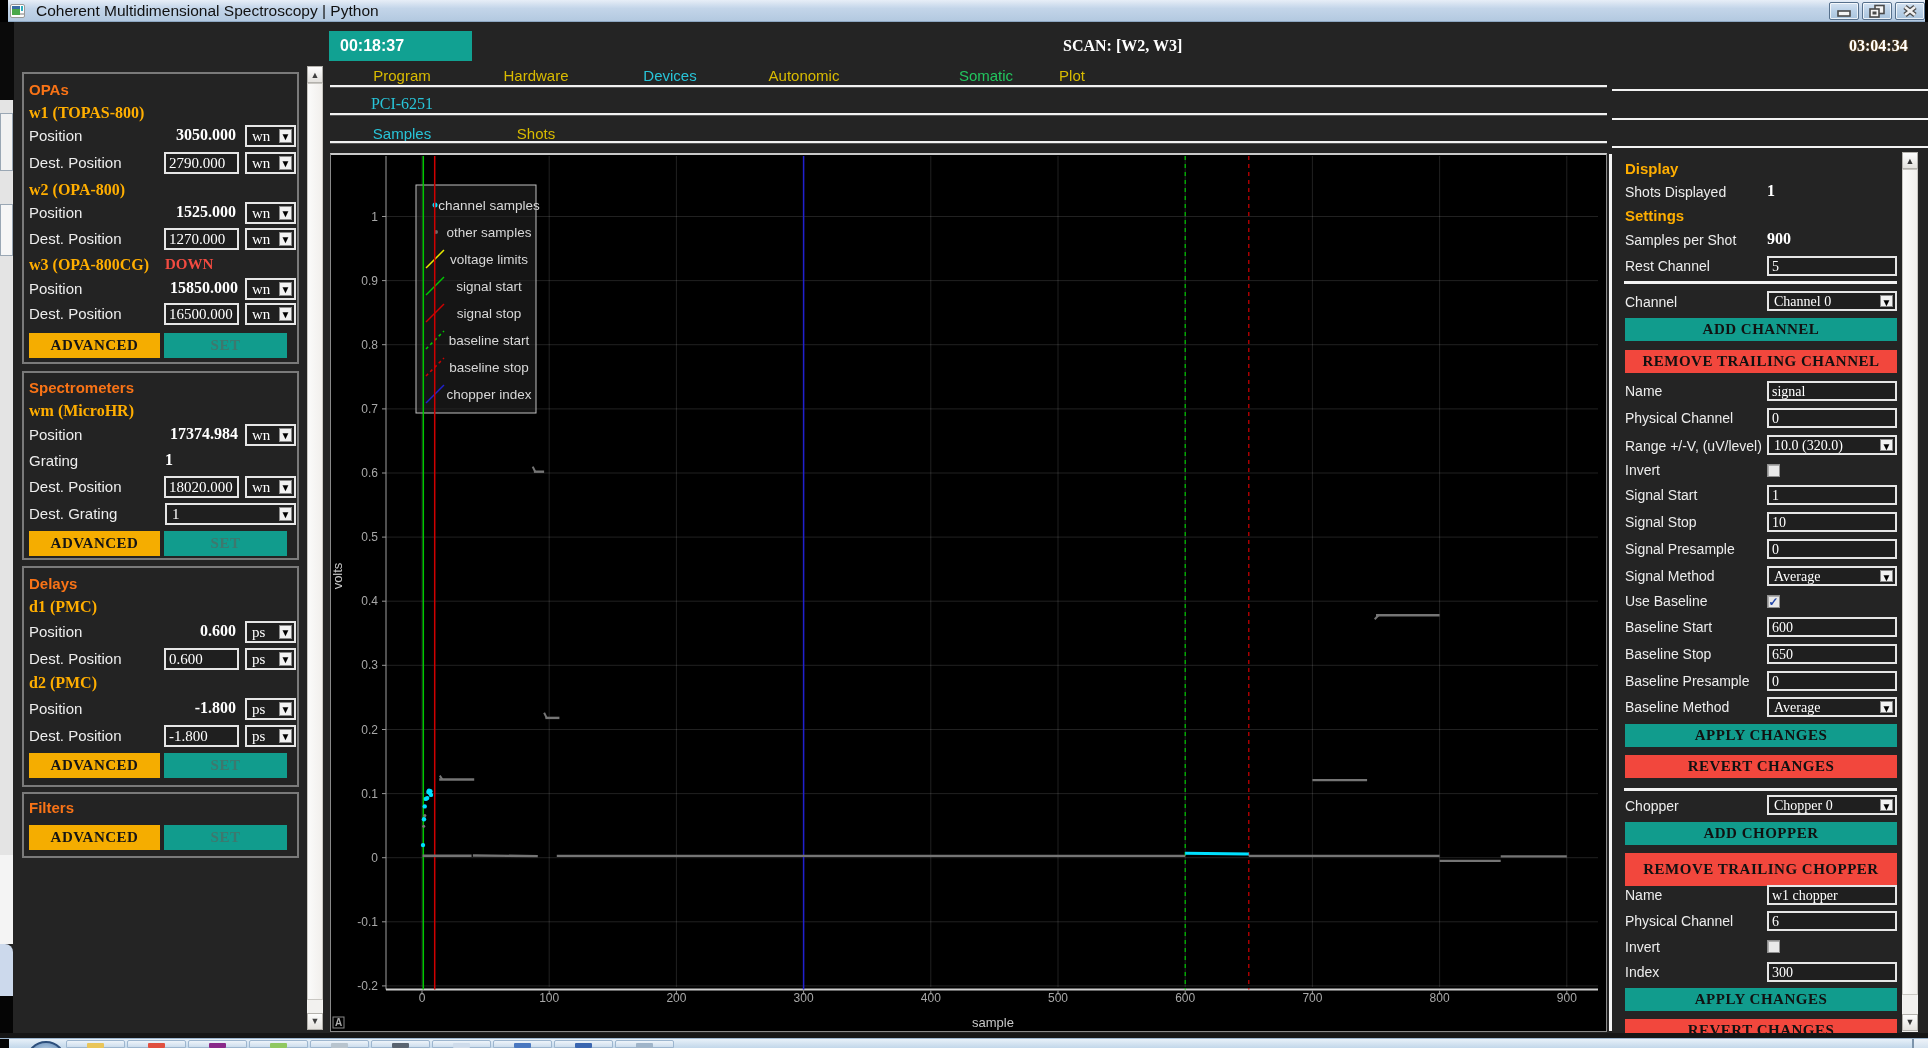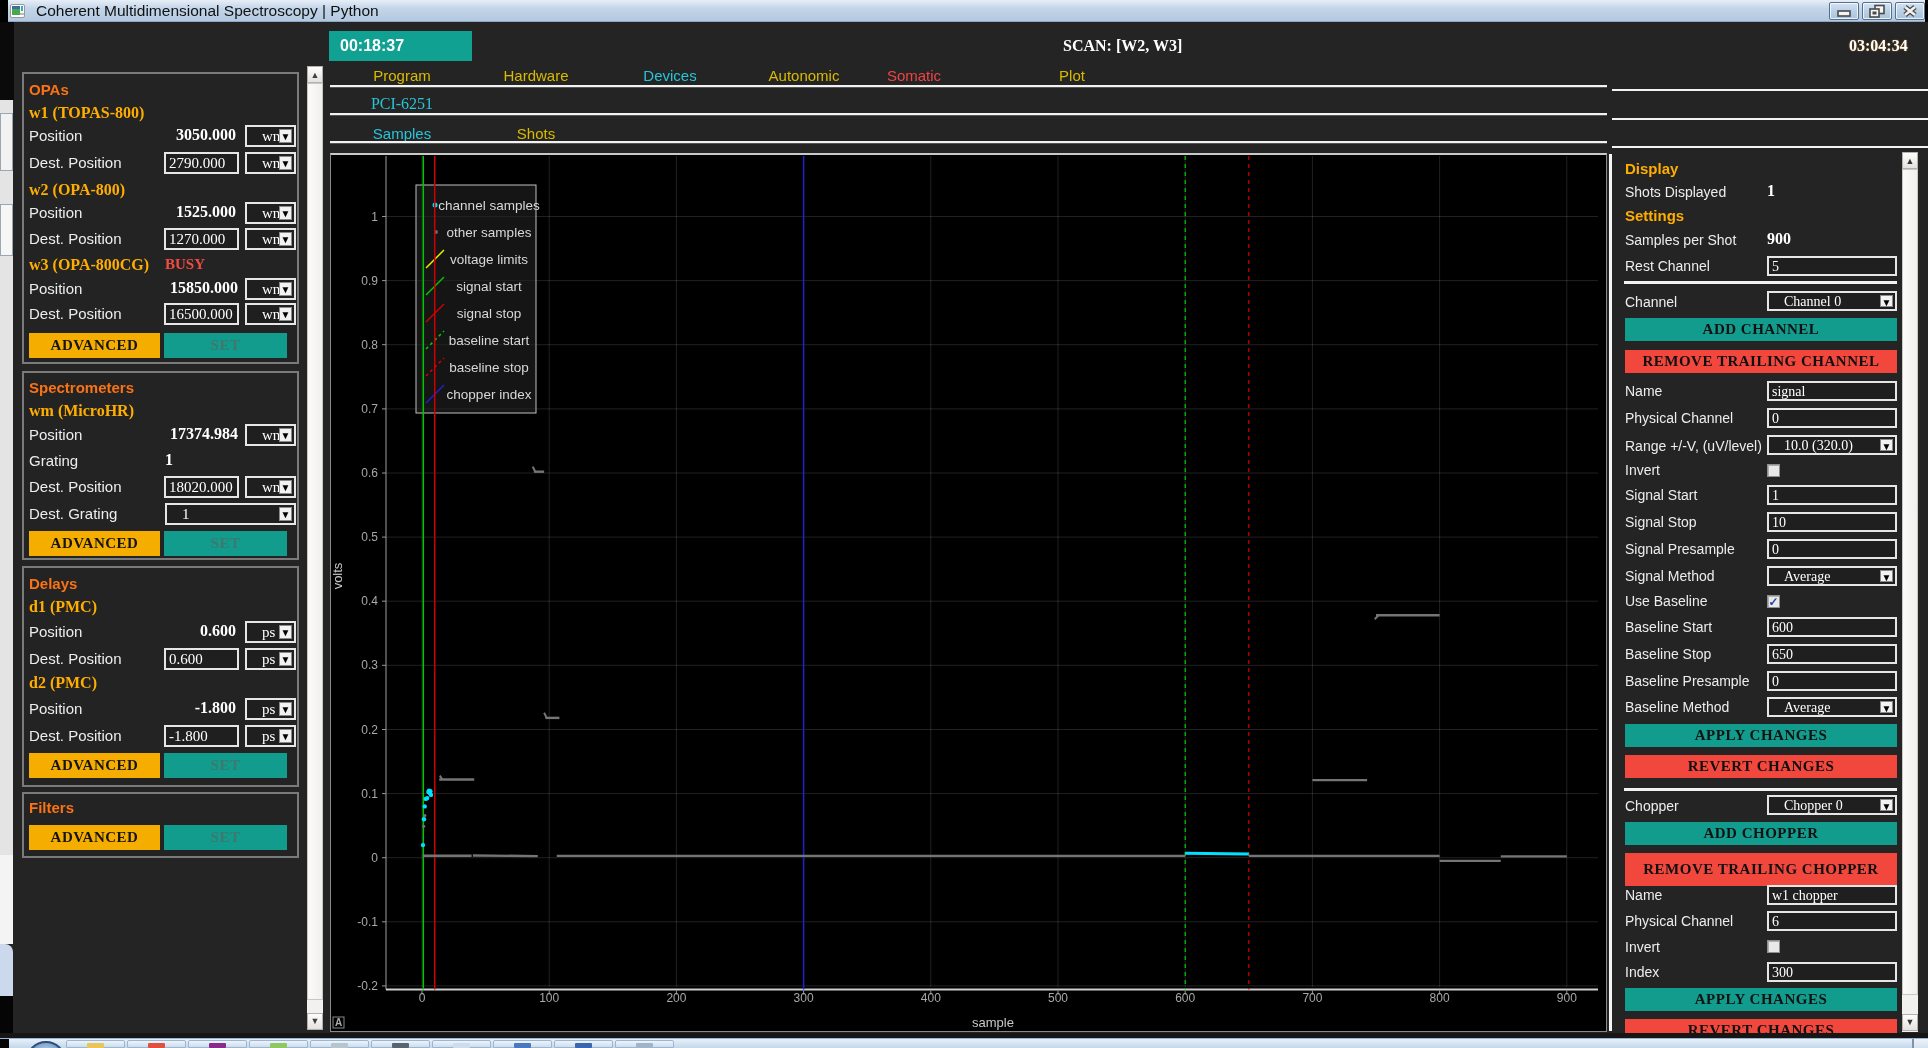--- a/index.html
+++ b/index.html
@@ -8,21 +8,21 @@
 .lbl{color:#ededed;font-size:15px;line-height:20px}
 .lbl14{color:#ededed;font-size:14px;line-height:20px}
 .hdr-c{color:#f97316;font-weight:bold;font-size:15px}
 .hdr-o{color:#ffae00;font-weight:bold;font-size:15px}
 .hdr-os{color:#ffae00;font-weight:bold;font-size:16px;font-family:"Liberation Serif",serif}
 .val{color:#fff;font-weight:bold;font-size:16px;text-align:right;font-family:"Liberation Serif",serif}
 .box{position:absolute;border:2px solid #7a7a7a;background:#232323}
 .inp{position:absolute;border:2px solid #e6e6e6;background:#1f1f1f;color:#fff;font-size:15px;font-family:"Liberation Serif",serif;
   line-height:18px;padding-left:3px;overflow:hidden;white-space:nowrap}
 .dd{position:absolute;border:2px solid #e6e6e6;background:#1f1f1f;color:#fff;font-size:15px;font-family:"Liberation Serif",serif;
-  line-height:18px;padding-left:15px;overflow:hidden;white-space:nowrap}
+  line-height:18px;padding-left:5px;overflow:hidden;white-space:nowrap}
 .ddbtn{position:absolute;top:2px;right:2px;bottom:2px;width:13px;background:#f2f2f2;
   border:1px solid #8a8a8a;color:#000;font-size:10px;text-align:center;line-height:13px}
 .btn{position:absolute;display:flex;align-items:center;justify-content:center;
   font-weight:bold;font-size:15px;letter-spacing:0.5px;font-family:"Liberation Serif",serif}
 .btn-teal{background:#119c8d;color:#111}
 .btn-teal-dis{background:#119c8d;color:#3e786e}
 .btn-red{background:#f2473d;color:#111}
 .btn-amber{background:#f5ad00;color:#151515}
 .chk{position:absolute;width:13px;height:13px;background:#e9e9e9;border:1px solid #8f8f8f;
   box-shadow:inset 1px 1px 0 #aeaeae;font-size:12px;line-height:12px;text-align:center;color:#2246a8;font-weight:bold}
@@ -72,21 +72,21 @@
 <div class="inp" style="left:164px;top:152px;width:75px;height:22px">2790.000</div>
 <div class="dd" style="left:245px;top:152px;width:51px;height:22px">wn<div class="ddbtn">▼</div></div>
 <div class="abs hdr-os" style="left:29px;top:181px">w2 (OPA-800)</div>
 <div class="abs lbl" style="left:29px;top:203px">Position</div>
 <div class="abs val" style="left:120px;top:203px;width:116px">1525.000</div>
 <div class="dd" style="left:245px;top:202px;width:51px;height:22px">wn<div class="ddbtn">▼</div></div>
 <div class="abs lbl" style="left:29px;top:229px">Dest. Position</div>
 <div class="inp" style="left:164px;top:228px;width:75px;height:22px">1270.000</div>
 <div class="dd" style="left:245px;top:228px;width:51px;height:22px">wn<div class="ddbtn">▼</div></div>
 <div class="abs hdr-os" style="left:29px;top:256px">w3 (OPA-800CG)</div>
-<div class="abs" style="left:165px;top:256px;color:#f24b41;font-weight:bold;font-size:15px;font-family:&quot;Liberation Serif&quot;,serif">BUSY</div>
+<div class="abs" style="left:165px;top:256px;color:#f24b41;font-weight:bold;font-size:15px;font-family:&quot;Liberation Serif&quot;,serif">DOWN</div>
 <div class="abs lbl" style="left:29px;top:279px">Position</div>
 <div class="abs val" style="left:120px;top:279px;width:118px;overflow:hidden">15850.000</div>
 <div class="dd" style="left:245px;top:278px;width:51px;height:22px">wn<div class="ddbtn">▼</div></div>
 <div class="abs lbl" style="left:29px;top:304px">Dest. Position</div>
 <div class="inp" style="left:164px;top:303px;width:75px;height:22px">16500.000</div>
 <div class="dd" style="left:245px;top:303px;width:51px;height:22px">wn<div class="ddbtn">▼</div></div>
 <div class="btn btn-amber" style="left:29px;top:333px;width:131px;height:25px">ADVANCED</div>
 <div class="btn btn-teal-dis" style="left:164px;top:333px;width:123px;height:25px">SET</div>
 <div class="box" style="left:22px;top:371px;width:277px;height:189px"></div>
 <div class="abs hdr-c" style="left:29px;top:379px">Spectrometers</div>
@@ -126,21 +126,21 @@
 <div class="btn btn-amber" style="left:29px;top:825px;width:131px;height:25px">ADVANCED</div>
 <div class="btn btn-teal-dis" style="left:164px;top:825px;width:123px;height:25px">SET</div>
 <div class="abs" style="left:307px;top:66px;width:16px;height:964px;background:#f2f1ef"></div>
 <div class="abs" style="left:307px;top:66px;width:16px;height:17px;background:linear-gradient(#fdfdfd,#e4e2de);border:1px solid #b3b1ac;color:#404040;font-size:9px;text-align:center;line-height:16px">▲</div>
 <div class="abs" style="left:307px;top:1013px;width:16px;height:17px;background:linear-gradient(#fdfdfd,#e4e2de);border:1px solid #b3b1ac;color:#404040;font-size:9px;text-align:center;line-height:15px">▼</div>
 <div class="abs" style="left:307px;top:83px;width:16px;height:917px;background:linear-gradient(90deg,#fbfbfa,#f1efec);border:1px solid #c9c7c2"></div>
 <div class="tab" style="left:335px;top:67px;color:#d9bb00">Program</div>
 <div class="tab" style="left:469px;top:67px;color:#d9bb00">Hardware</div>
 <div class="tab" style="left:603px;top:67px;color:#28c4d8">Devices</div>
 <div class="tab" style="left:737px;top:67px;color:#d9bb00">Autonomic</div>
-<div class="tab" style="left:847px;top:67px;color:#ef4444">Somatic</div>
+<div class="tab" style="left:919px;top:67px;color:#22c55e">Somatic</div>
 <div class="tab" style="left:1005px;top:67px;color:#d9bb00">Plot</div>
 <div class="sep" style="left:330px;top:85px;width:1277px;height:2px"></div>
 <div class="abs" style="left:330px;top:87px;width:1277px;height:1px;background:#555"></div>
 <div class="tab" style="left:335px;top:95px;color:#28c4d8;font-size:16px;font-family:&quot;Liberation Serif&quot;,serif">PCI-6251</div>
 <div class="sep" style="left:330px;top:113px;width:1277px;height:2px"></div>
 <div class="abs" style="left:330px;top:115px;width:1277px;height:1px;background:#555"></div>
 <div class="tab" style="left:335px;top:125px;color:#28c4d8">Samples</div>
 <div class="tab" style="left:469px;top:125px;color:#d9bb00">Shots</div>
 <div class="sep" style="left:330px;top:141px;width:1277px;height:2px"></div>
 <div class="abs" style="left:330px;top:143px;width:1277px;height:1px;background:#555"></div>

